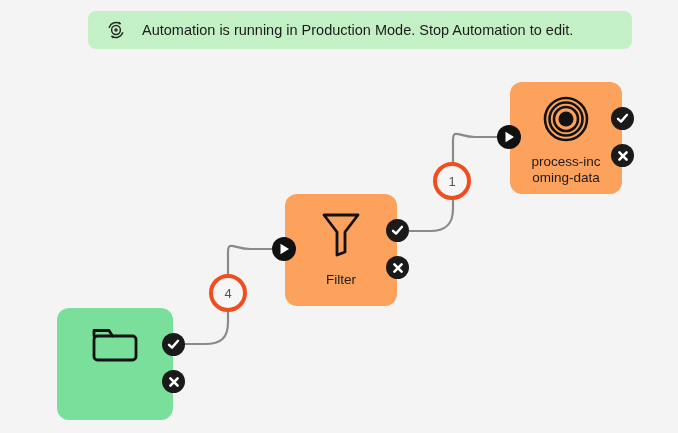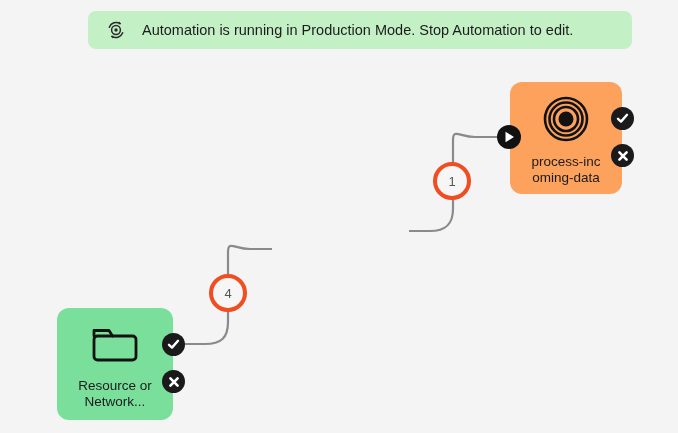--- a/index.html
+++ b/index.html
@@ -172,34 +172,58 @@
       </svg>
     </div>
 
     <div class="handle err" style="right:-12px; top:62px;">
       <svg width="12" height="12" viewBox="0 0 12 12">
         <path d="M2.4 2.4 L9.6 9.6 M9.6 2.4 L2.4 9.6" fill="none" stroke="#ffffff" stroke-width="2.6" stroke-linecap="round"></path>
       </svg>
     </div>
   </div>
 
+  <div class="node orange" style="left:285px; top:194px; width:112px; height:112px;">
+
+    <span class="node-icon" style="margin-top:17px;">
+      <svg width="42" height="46" viewBox="0 0 42 46">
+        <path d="M4 4 L38 4 L25 21 L25 41 L17 44 L17 21 Z" fill="none" stroke="#121212" stroke-width="2.8" stroke-linejoin="round" stroke-linecap="round"></path>
+      </svg>
+    </span>
+
+    <div class="node-label" style="margin-top:11px;">Filter</div>
+
+    <div class="handle play" style="left:-13px; top:43px;">
+      <svg width="11" height="12" viewBox="0 0 11 12">
+        <path d="M1.5 0.8 L10 6 L1.5 11.2 Z" fill="#ffffff"></path>
+      </svg>
+    </div>
+
+    <div class="handle ok" style="right:-12px; top:25px;">
+      <svg width="13" height="13" viewBox="0 0 13 13">
+        <path d="M2 6.8 L5 9.6 L11 2.8" fill="none" stroke="#ffffff" stroke-width="2.4" stroke-linecap="round" stroke-linejoin="round"></path>
+      </svg>
+    </div>
+
+    <div class="handle err" style="right:-12px; top:62px;">
+      <svg width="12" height="12" viewBox="0 0 12 12">
+        <path d="M2.4 2.4 L9.6 9.6 M9.6 2.4 L2.4 9.6" fill="none" stroke="#ffffff" stroke-width="2.6" stroke-linecap="round"></path>
+      </svg>
+    </div>
+  </div>
 
   <div class="node green" style="left:57px; top:308px; width:116px; height:112px;">
 
     <span class="node-icon" style="margin-top:17px;">
       <svg width="48" height="40" viewBox="0 0 48 40">
         <path d="M3 11 L3 5.5 L18 5.5 L21.5 11" fill="none" stroke="#121212" stroke-width="2.8" stroke-linejoin="round" stroke-linecap="round"></path>
         <rect x="3" y="11" width="42" height="24" rx="3.5" fill="none" stroke="#121212" stroke-width="2.8"></rect>
       </svg>
     </span>
 
-    <div class="node-label" style="margin-top:9px;">
-      <span>Resource or</span><br>
-      <span>Network...</span>
-    </div>
 
     <div class="handle ok" style="right:-12px; top:25px;">
       <svg width="13" height="13" viewBox="0 0 13 13">
         <path d="M2 6.8 L5 9.6 L11 2.8" fill="none" stroke="#ffffff" stroke-width="2.4" stroke-linecap="round" stroke-linejoin="round"></path>
       </svg>
     </div>
 
     <div class="handle err" style="right:-12px; top:62px;">
       <svg width="12" height="12" viewBox="0 0 12 12">
         <path d="M2.4 2.4 L9.6 9.6 M9.6 2.4 L2.4 9.6" fill="none" stroke="#ffffff" stroke-width="2.6" stroke-linecap="round"></path>

